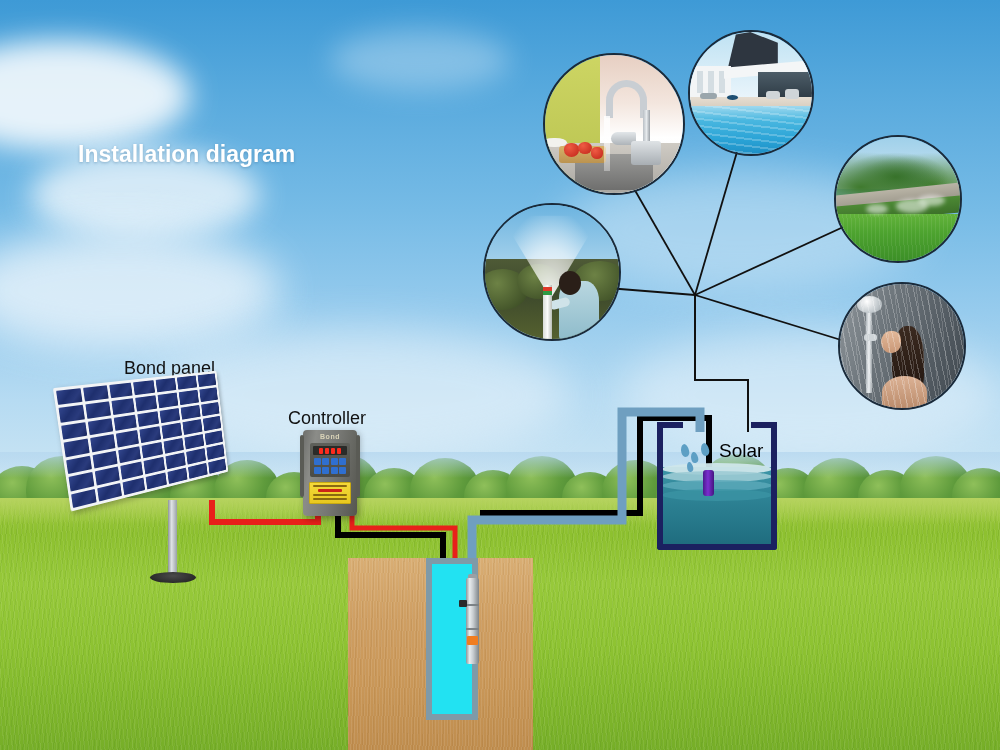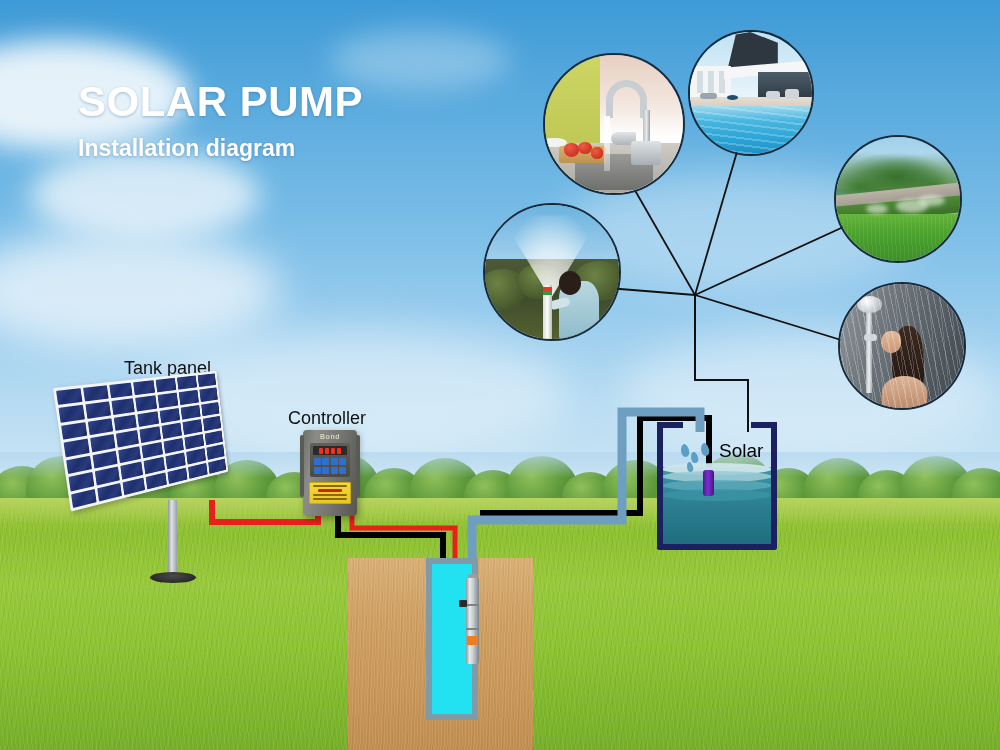--- a/index.html
+++ b/index.html
@@ -27,21 +27,21 @@
     background:
       repeating-linear-gradient(84deg,rgba(255,255,255,.20) 0 1px,transparent 1px 4px),
       repeating-linear-gradient(-81deg,rgba(40,90,20,.22) 0 1px,transparent 1px 5px),
       repeating-linear-gradient(97deg,rgba(255,255,255,.10) 0 1px,transparent 1px 7px);}
   .grassfar{position:absolute;left:0;top:498px;width:1000px;height:26px;
             background:linear-gradient(180deg,#b6d35f,rgba(160,200,70,0));}
 
   
   .title{position:absolute;left:78px;top:78px;color:#fff;font-size:42px;font-weight:bold;
          letter-spacing:.5px;text-shadow:0 1px 3px rgba(30,80,120,.35);}
-  .subtitle{position:absolute;left:78px;top:135px;color:#fff;font-size:23px;font-weight:bold;
+  .subtitle{position:absolute;left:78px;top:141px;color:#fff;font-size:23px;font-weight:bold;
             text-shadow:0 1px 3px rgba(30,80,120,.35);}
 
   
   .lines{position:absolute;left:0;top:0;width:1000px;height:750px;}
 
   
   .bubble{position:absolute;border-radius:50%;overflow:hidden;border:2px solid #1a2a3a;}
   .bubin{position:absolute;inset:0;}
 
   
@@ -230,21 +230,20 @@
     <div class="tree" style="left:804px;top:6px;width:70px;height:64px;"></div>
     <div class="tree" style="left:858px;top:18px;width:58px;height:52px;"></div>
     <div class="tree" style="left:900px;top:4px;width:72px;height:66px;"></div>
     <div class="tree" style="left:952px;top:16px;width:62px;height:54px;"></div>
   </div>
   <div class="treehaze"></div>
 
   <div class="grass"></div>
   <div class="grassfar"></div>
 
-  <div class="title">SOLAR PUMP</div>
   <div class="subtitle">Installation diagram</div>
 
   <svg class="lines">
     <g stroke="#111111" stroke-width="1.8" fill="none">
       <line x1="695" y1="295" x2="613" y2="152"></line>
       <line x1="695" y1="295" x2="744" y2="128"></line>
       <line x1="695" y1="295" x2="876" y2="212"></line>
       <line x1="695" y1="295" x2="880" y2="352"></line>
       <line x1="695" y1="295" x2="570" y2="285"></line>
       <polyline points="695,295 695,380 748,380 748,432" stroke-width="2"></polyline>
@@ -325,21 +324,21 @@
       <div class="b5-fan"></div>
       <div class="b5-person"></div>
       <div class="b5-head"></div>
       <div class="b5-arm"></div>
       <div class="b5-pipe"></div>
       <div class="b5-ring" style="top:61%;background:#e03a2a;"></div>
       <div class="b5-ring" style="top:64%;background:#2f9a44;"></div>
     </div>
   </div>
 
-  <div class="lbl" style="left:124px;top:358px;">Tank panel</div>
+  <div class="lbl" style="left:124px;top:358px;">Bond panel</div>
   <div class="lbl" style="left:288px;top:408px;">Controller</div>
   <div class="lbl-dark" style="left:719px;top:440px;">Solar</div>
   <div class="lbl-dark" style="left:451px;top:677px;">Pump</div>
 
   <div class="panel-wrap">
     <div class="panel-frame">
       <div class="panel-grid">
         <div class="cell"></div>
           <div class="cell"></div>
           <div class="cell"></div>

